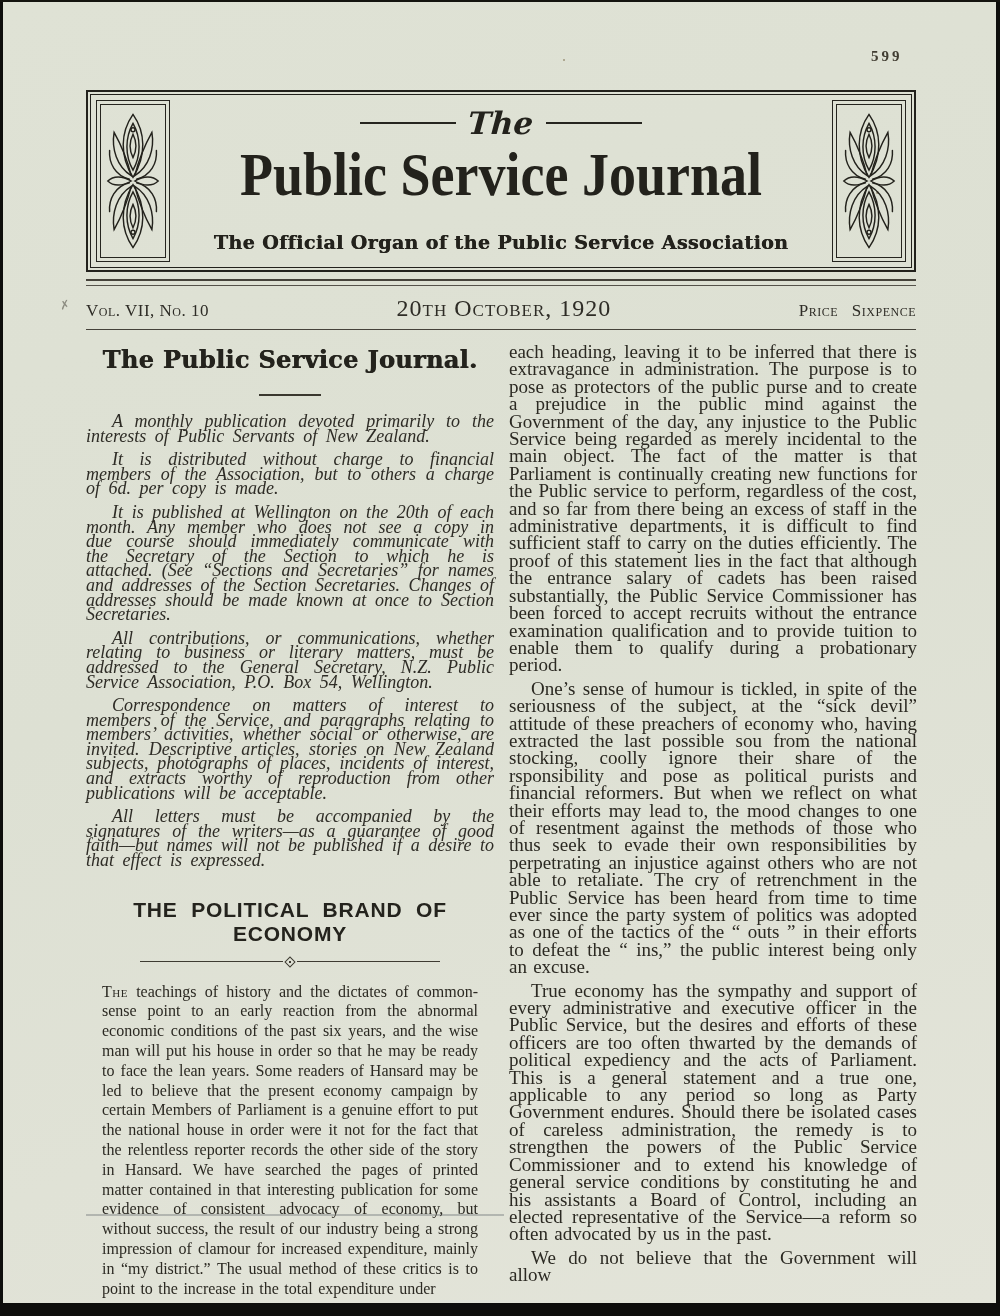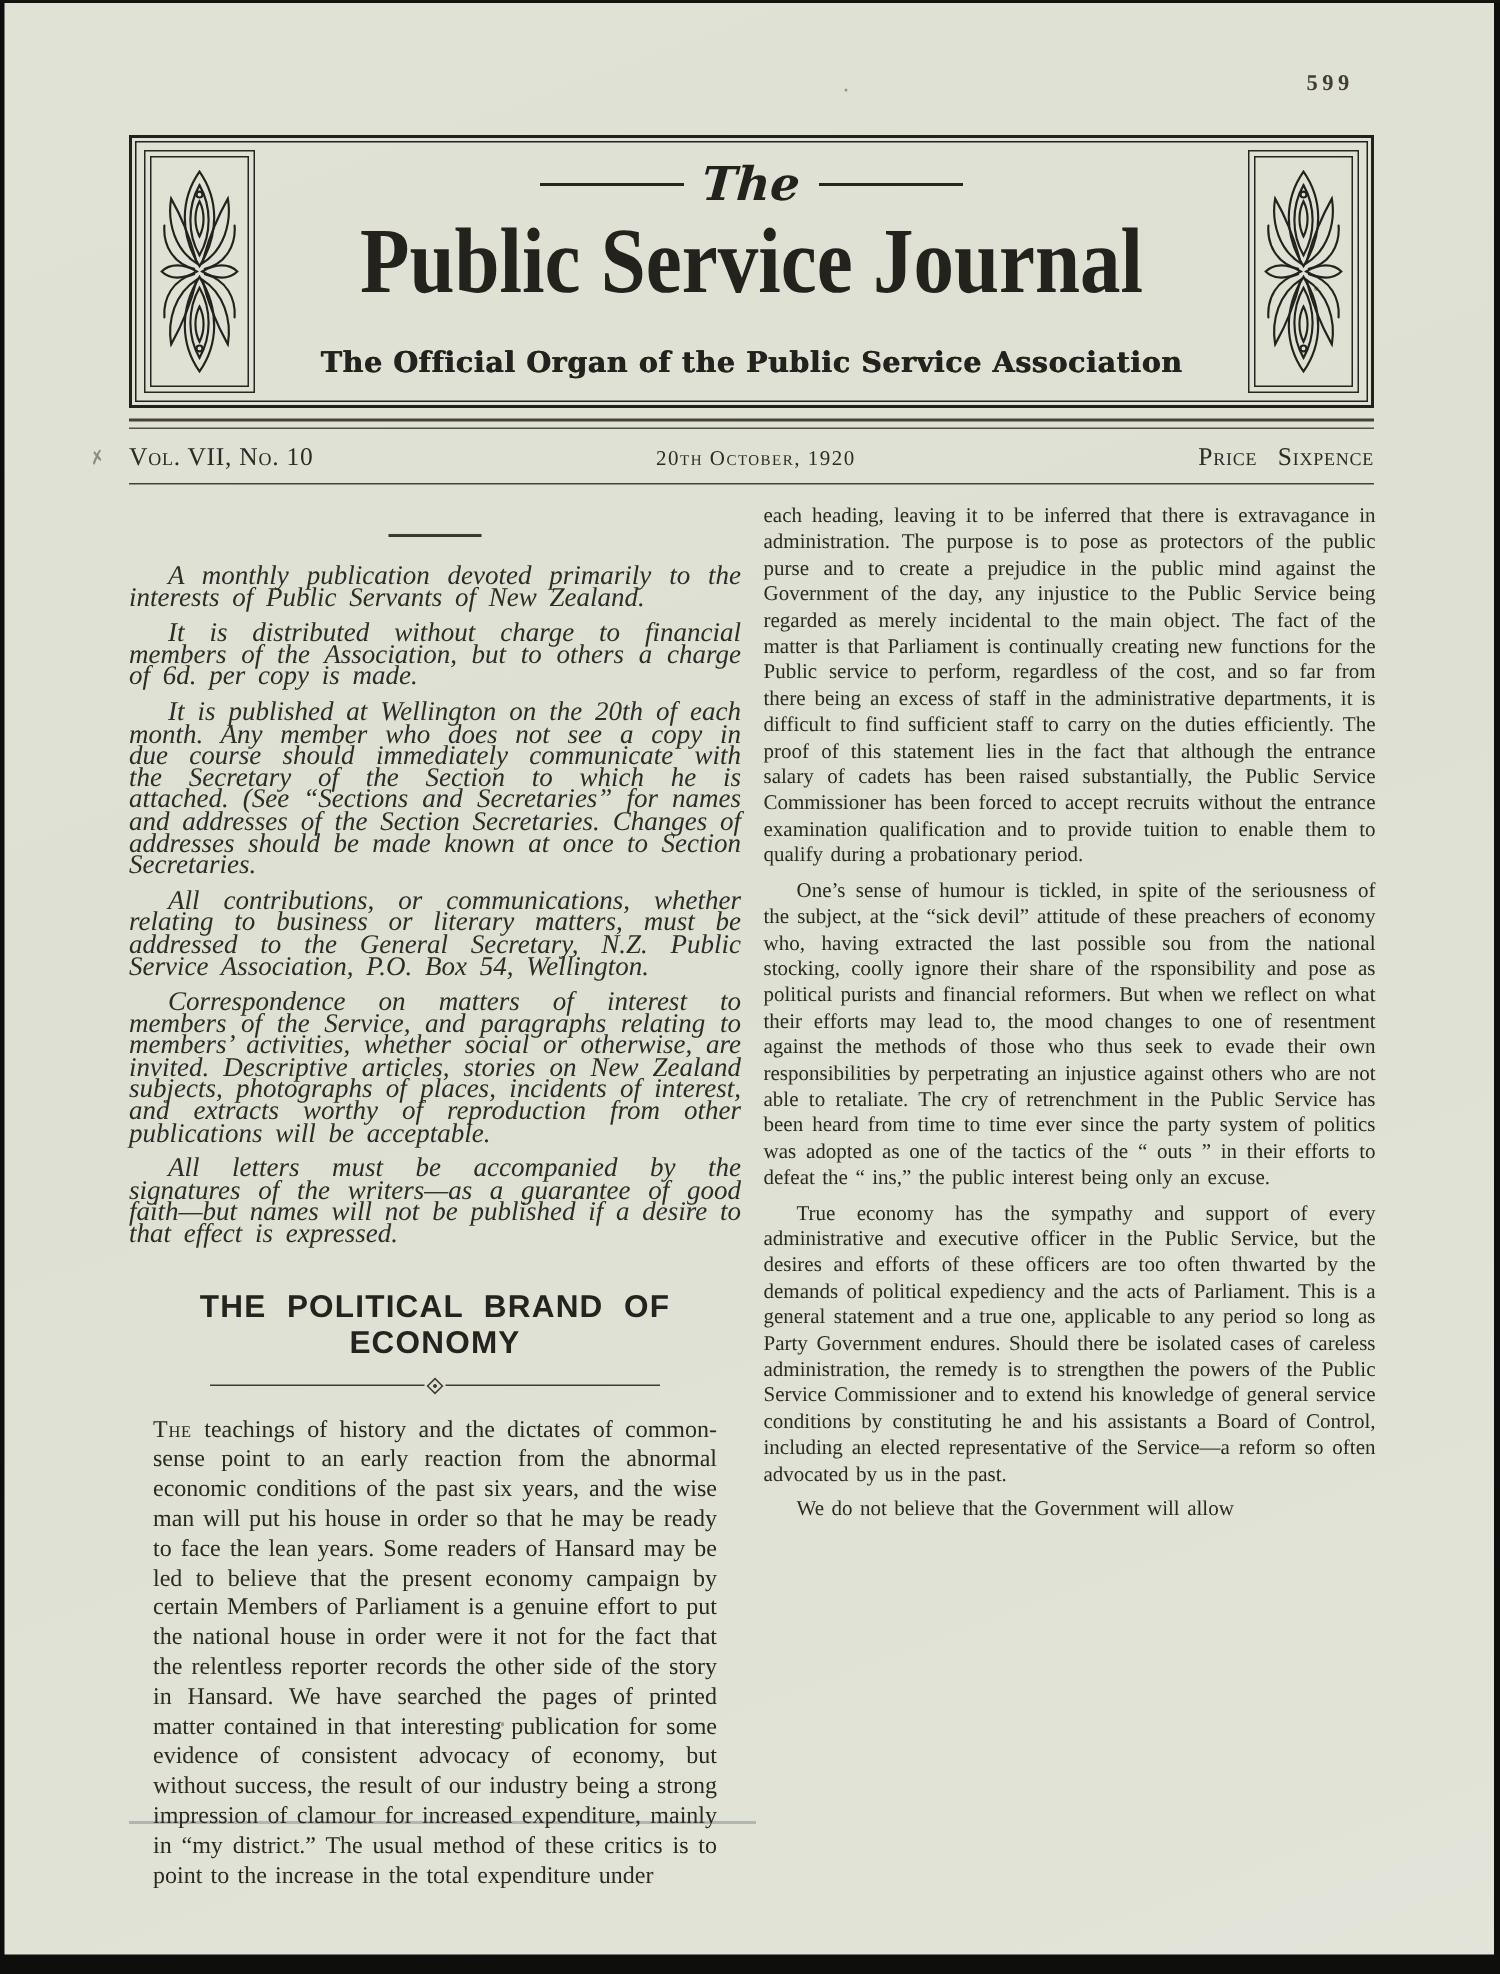--- a/index.html
+++ b/index.html
@@ -58,21 +58,21 @@
     letter-spacing:0.4px;text-shadow:0.5px 0 0 currentColor;
   }
 
   
   .double-rule{margin-top:7px;height:4px;border-top:2px solid #45423a;border-bottom:1px solid #55524a;}
   .issue-line{
     margin-top:9px;display:flex;justify-content:space-between;align-items:baseline;
     font-variant:small-caps;font-size:17px;color:#2e2c26;position:relative;
   }
   .issue-vol{letter-spacing:0.5px;}
-  .issue-date{font-size:14px;letter-spacing:1px;}
+  .issue-date{font-size:24px;letter-spacing:1px;}
   .issue-price{letter-spacing:0.5px;word-spacing:9px;}
   .pen-mark{
     position:absolute;left:-26px;top:3px;font-size:12px;color:#4a473e;
     opacity:0.55;transform:rotate(-12deg);font-variant:normal;
   }
   .single-rule{margin-top:7px;border-top:1.6px solid #45423a;}
 
   
   .columns{margin-top:13px;display:flex;gap:15px;}
   .col{width:408px;flex:0 0 408px;}
@@ -101,21 +101,21 @@
     width:6px;height:6px;border:1px solid #3e3b32;transform:rotate(45deg);
     margin:0 3px;background:radial-gradient(circle,#3e3b32 0 1px,transparent 1.5px);
   }
   .article-p{
     margin:16px;font-size:16px;line-height:19.8px;text-align:justify;
     word-spacing:1.5px;color:#2b2922;
   }
   .lead-sc{font-variant:small-caps;letter-spacing:0.5px;}
 
   .col-right p{
-    margin:0 0 6px 0;font-size:14px;line-height:17.4px;text-align:justify;
+    margin:0 0 6px 0;font-size:19px;line-height:17.4px;text-align:justify;
     word-spacing:1.5px;color:#2b2922;
   }
   .col-right p.indent{text-indent:22px;}
 
   
   .bleed-line{position:absolute;left:83px;top:1212px;width:418px;height:2px;background:rgba(92,98,104,0.35);}
   .speck{position:absolute;border-radius:50%;background:#6b5a33;opacity:0.55;}
   .speck.s1{left:873px;top:189px;width:3px;height:3px;}
   .speck.s2{left:560px;top:57px;width:2px;height:2px;}
   .speck.s3{left:331px;top:1146px;width:2px;height:3px;}
@@ -222,20 +222,21 @@
       <span class="pen-mark">✗</span>
       <span class="issue-vol">Vol. VII, No. 10</span>
       <span class="issue-date">20th October, 1920</span>
       <span class="issue-price">Price Sixpence</span>
     </div>
     <div class="single-rule"></div>
 
     <div class="columns">
 
       <div class="col col-left">
+        <h2 class="col-left-heading">The Public Service Journal.</h2>
         <div class="short-rule"></div>
 
         <p class="notice">A monthly publication devoted primarily to the interests of Public Servants of New Zealand.</p>
         <p class="notice">It is distributed without charge to financial members of the Association, but to others a charge of 6d. per copy is made.</p>
         <p class="notice">It is published at Wellington on the 20th of each month. Any member who does not see a copy in due course should immediately communicate with the Secretary of the Section to which he is attached. (See “Sections and Secretaries” for names and addresses of the Section Secretaries. Changes of addresses should be made known at once to Section Secretaries.</p>
         <p class="notice">All contributions, or communications, whether relating to business or literary matters, must be addressed to the General Secretary, N.Z. Public Service Association, P.O. Box 54, Wellington.</p>
         <p class="notice">Correspondence on matters of interest to members of the Service, and paragraphs relating to members’ activities, whether social or otherwise, are invited. Descriptive articles, stories on New Zealand subjects, photographs of places, incidents of interest, and extracts worthy of reproduction from other publications will be acceptable.</p>
         <p class="notice">All letters must be accompanied by the signatures of the writers—as a guarantee of good faith—but names will not be published if a desire to that effect is expressed.</p>
 
         <h3 class="article-heading">THE POLITICAL BRAND OF ECONOMY</h3>

